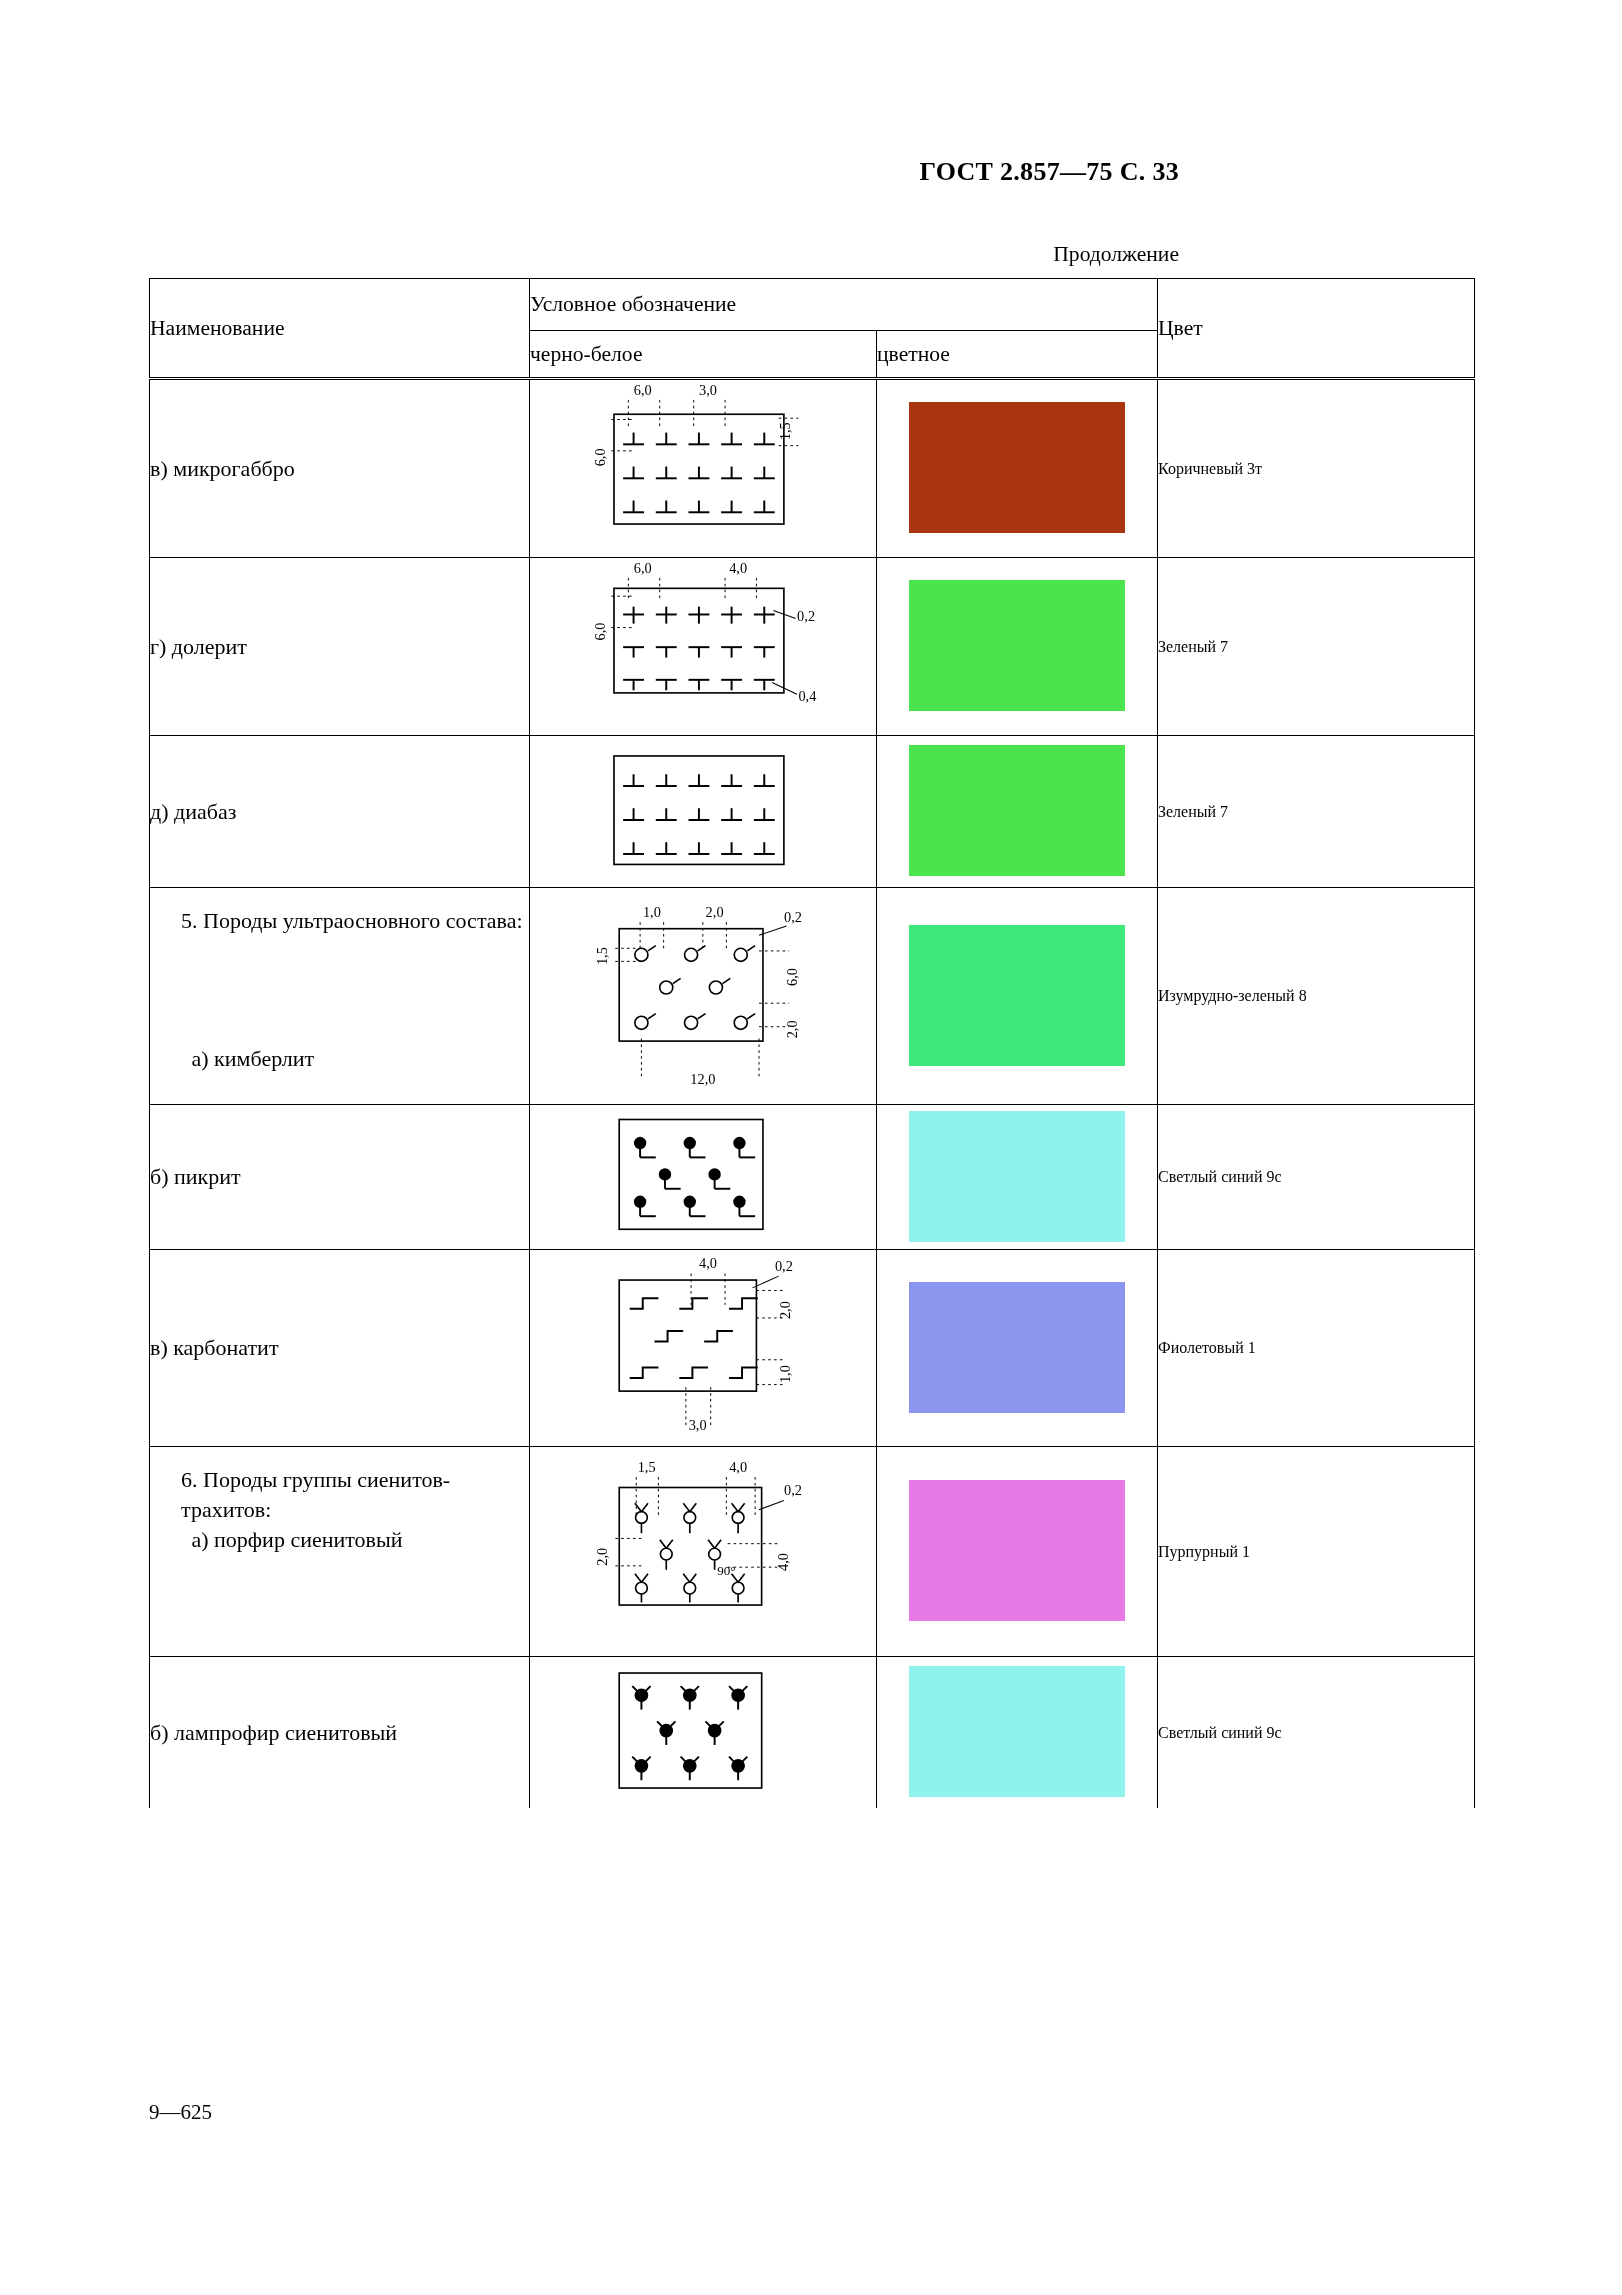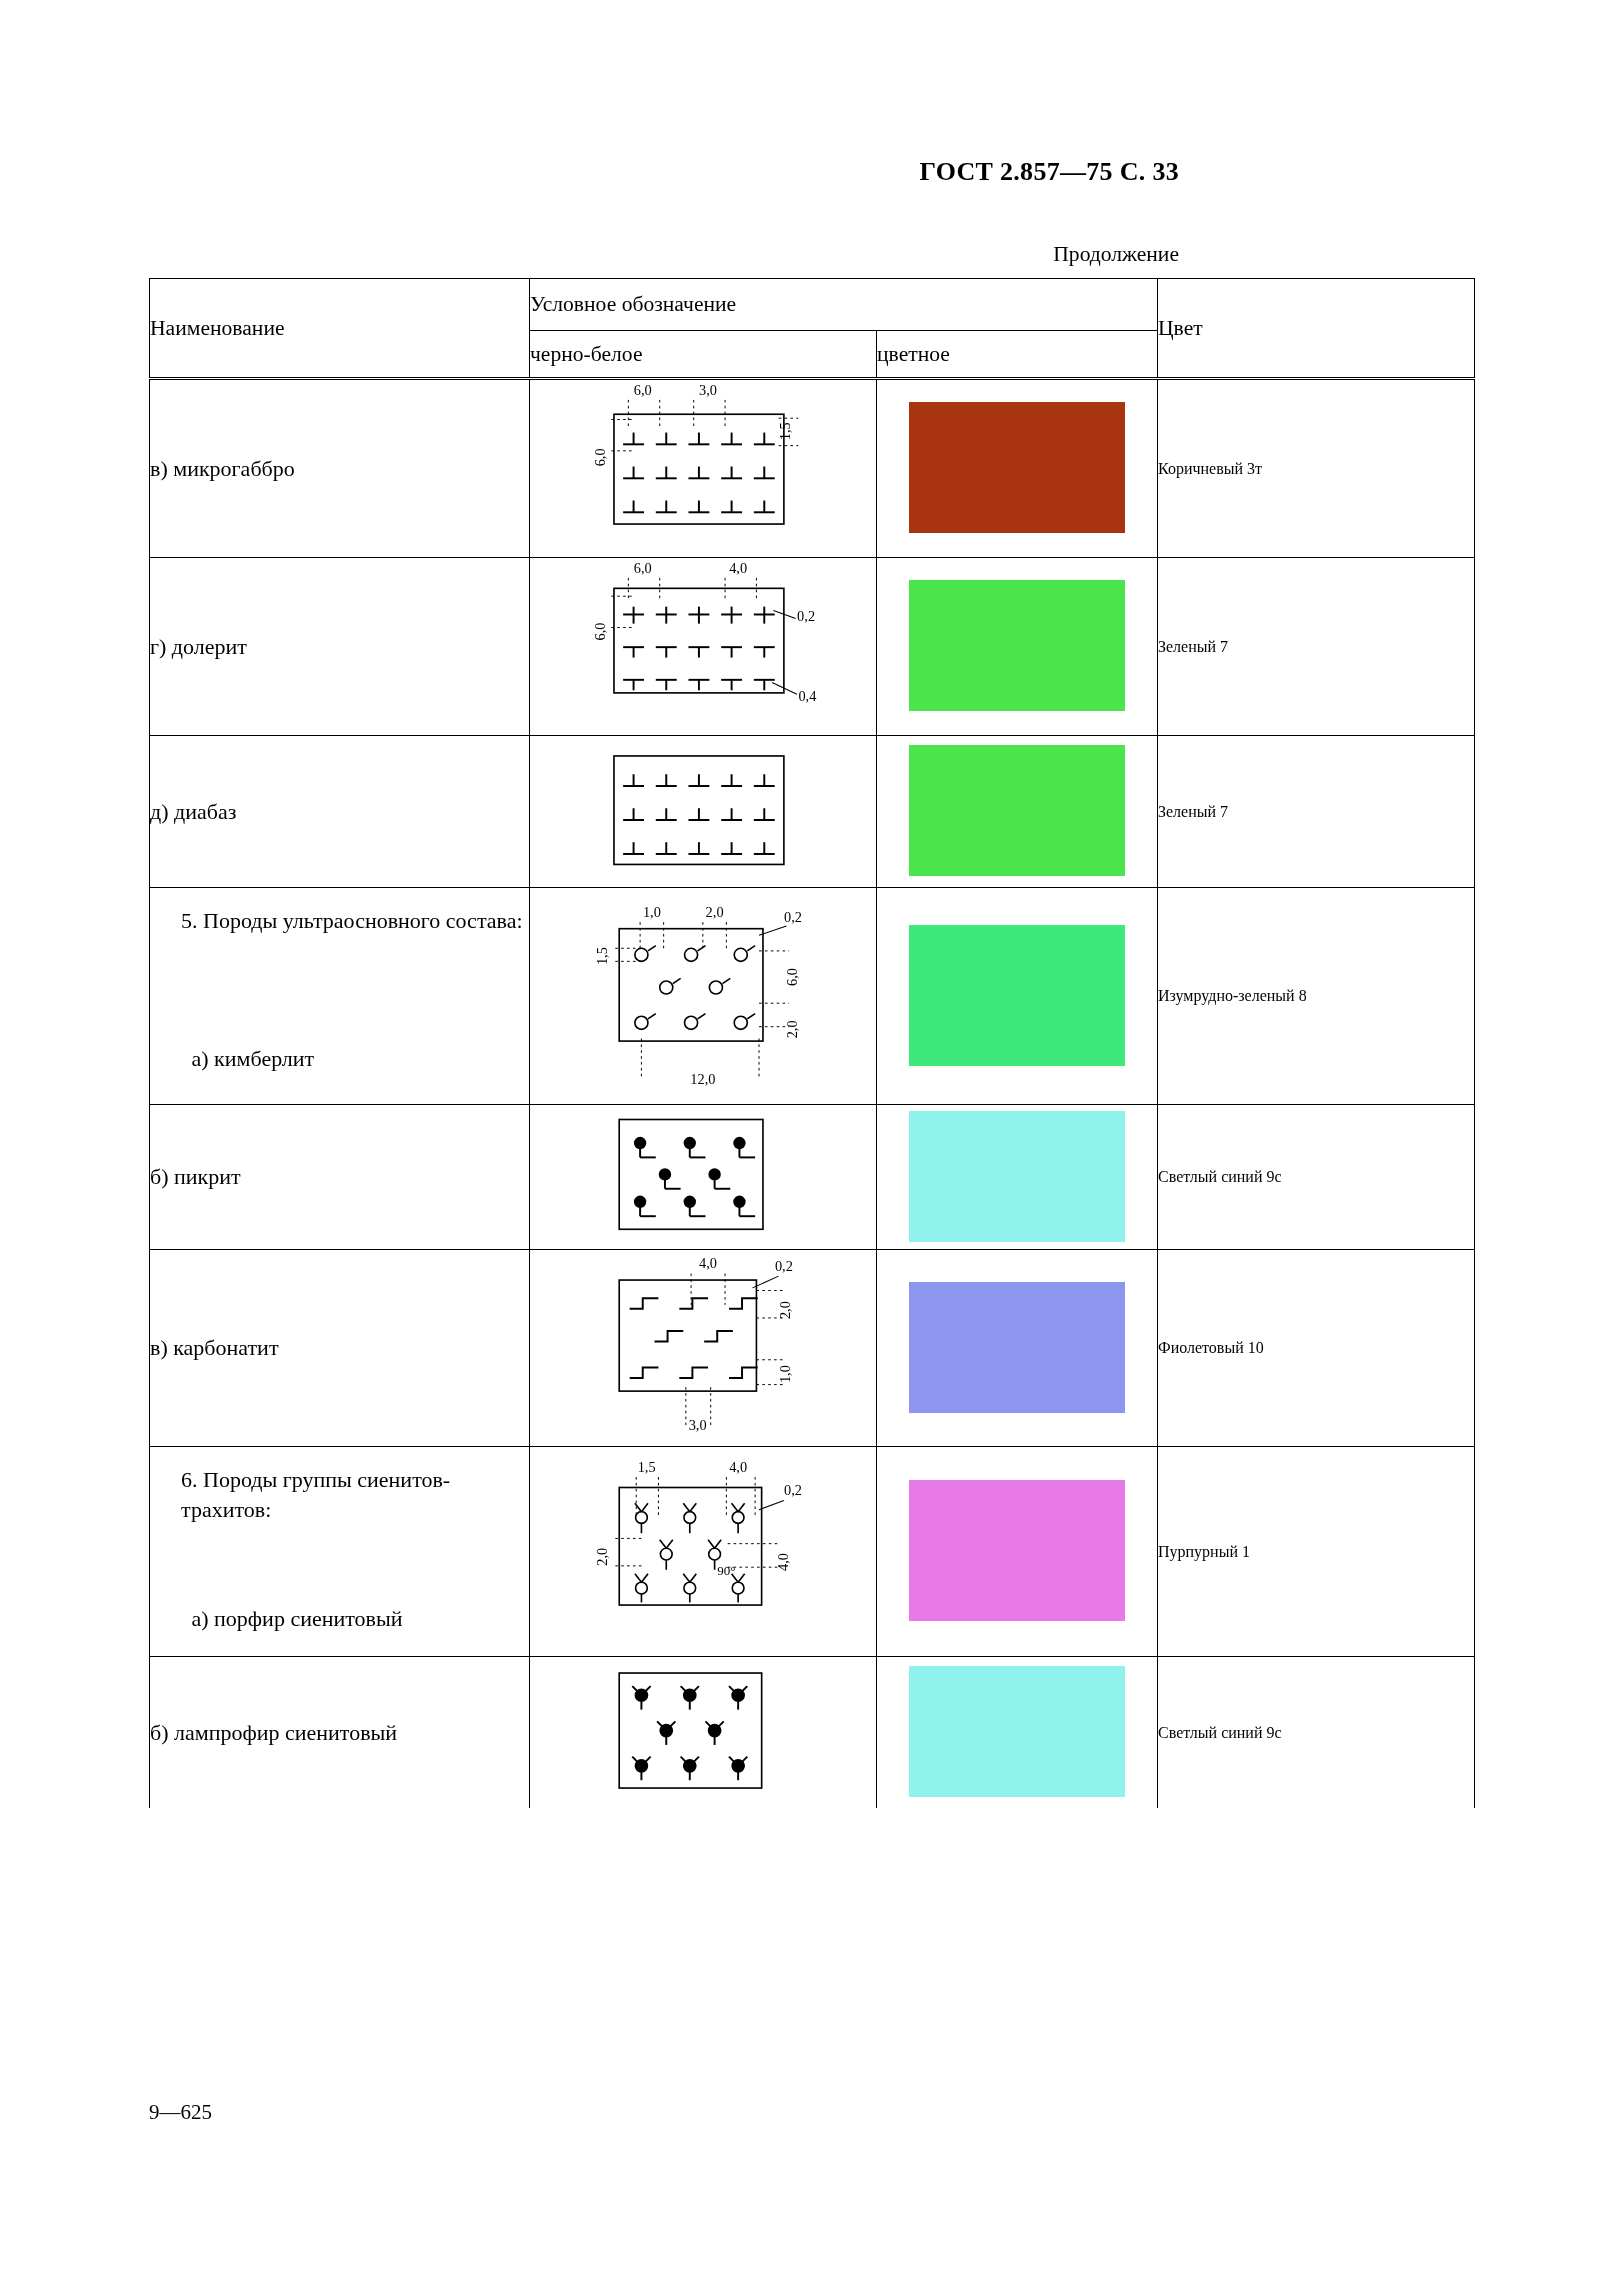--- a/index.html
+++ b/index.html
@@ -470,26 +470,26 @@
                 <path d="M102 196 L122 196 L122 180 L146 180"></path>
                 <path d="M178 196 L198 196 L198 180 L222 180"></path>
                 <path d="M254 196 L274 196 L274 180 L298 180"></path>
               </g>
             </g>
           </svg>
         </td>
         <td class="color-cell">
           <span class="swatch" style="background:#8d96ef"></span>
         </td>
-        <td class="colorname-cell">Фиолетовый 10</td>
+        <td class="colorname-cell">Фиолетовый 1</td>
       </tr>
 
       <tr>
         <td class="name-cell group">
-          <div style="margin-bottom:79px">6. Породы группы сиенитов-трахитов:</div>
+          <div style="">6. Породы группы сиенитов-трахитов:</div>
           <div style="padding-left:10.5px">а)  порфир  сиенитовый</div>
         </td>
         <td class="bw-cell grp-pad">
           <svg width="281" height="209" viewBox="0 0 430 320">
             <text x="128" y="38" font-size="22" font-family="Liberation Serif, serif" text-anchor="middle">1,5</text>
             <text x="268" y="38" font-size="22" font-family="Liberation Serif, serif" text-anchor="middle">4,0</text>
             <text x="352" y="74" font-size="22" font-family="Liberation Serif, serif" text-anchor="middle">0,2</text>
             <text x="68" y="168" font-size="22" font-family="Liberation Serif, serif" text-anchor="middle" transform="rotate(-90 68 168)">2,0</text>
             <text x="344" y="176" font-size="22" font-family="Liberation Serif, serif" text-anchor="middle" transform="rotate(-90 344 176)">4,0</text>
             <text x="250" y="196" font-size="20" font-family="Liberation Serif, serif" text-anchor="middle">90°</text>

